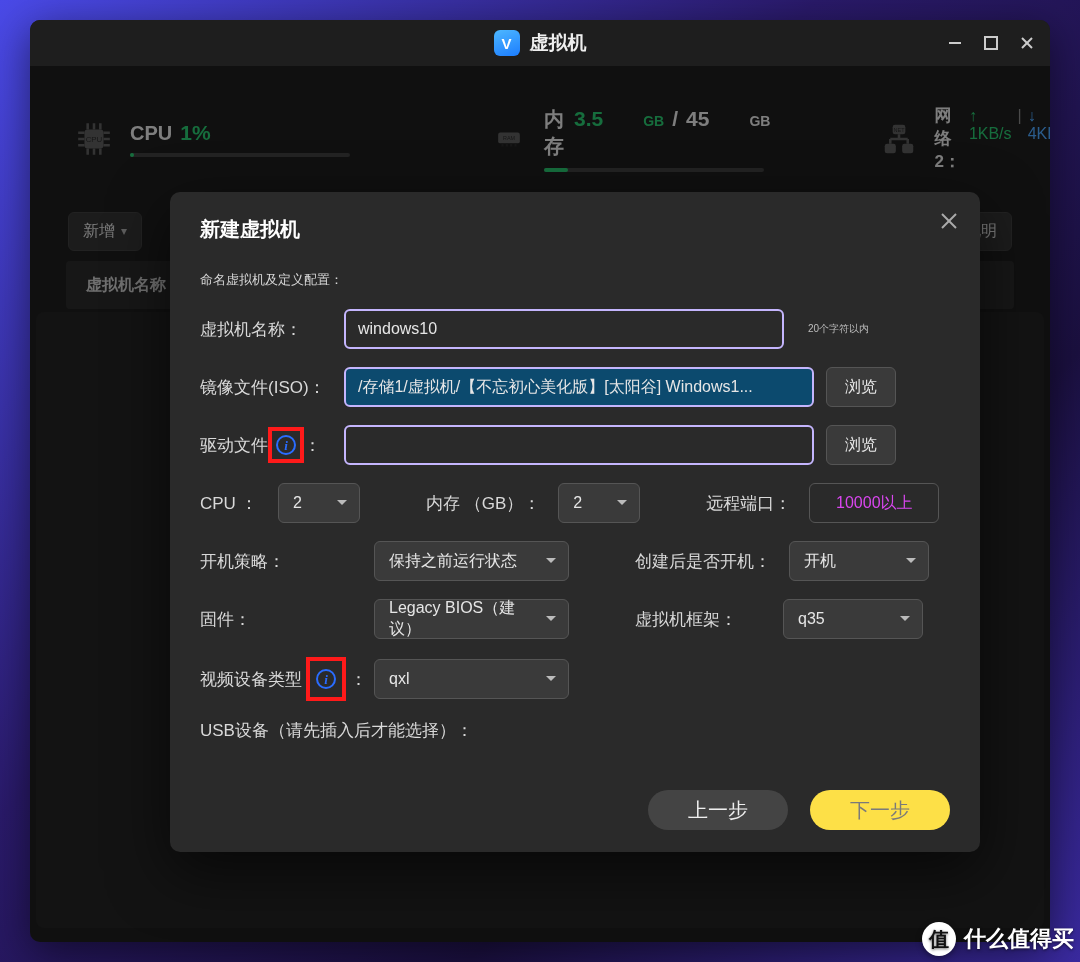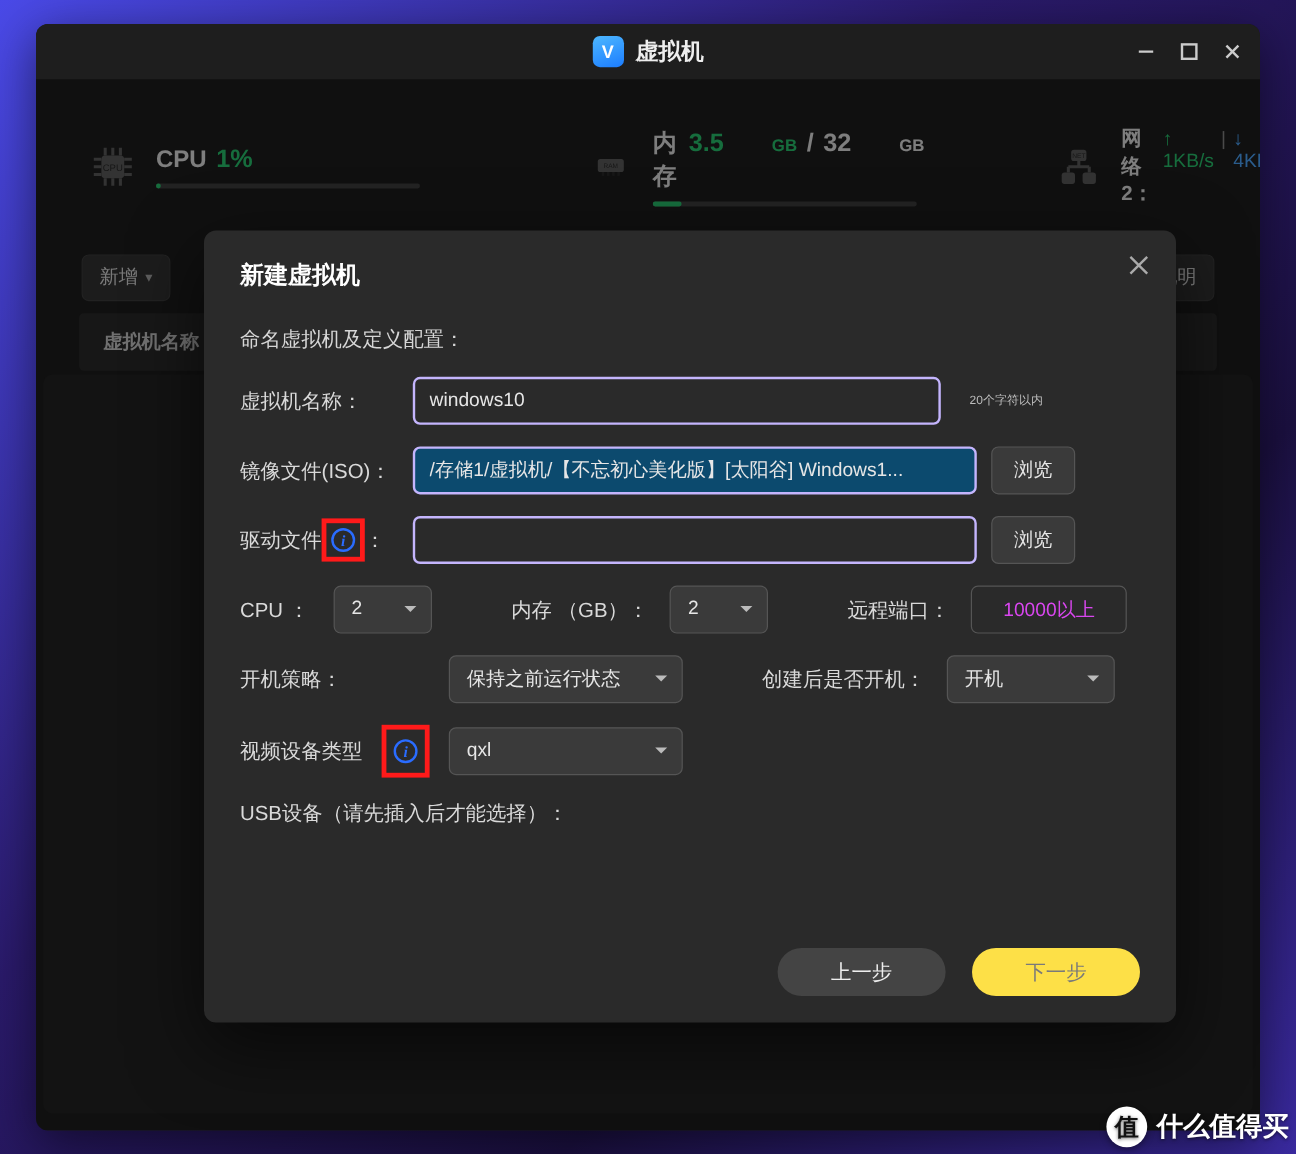--- a/index.html
+++ b/index.html
@@ -84,21 +84,21 @@
     position:absolute; left:140px; top:172px; width:810px; height:660px;
     background:#2a2a2a; border-radius:10px;
     box-shadow: 0 20px 60px rgba(0,0,0,.6);
     padding: 24px 30px 22px 30px;
     color:#d9d9d9; font-size:17px;
     z-index:5;
   }
   .dlg-title { font-size:20px; color:#fff; font-weight:700; }
   .dlg-close { position:absolute; right:20px; top:20px; color:#aaa; cursor:pointer; width:20px; height:20px;}
   .dlg-body { margin-top:28px; }
-  .sub { color:#d6d6d6; margin-bottom:20px; font-size:17px;}
+  .sub { color:#d6d6d6; margin-bottom:20px; font-size:13px;}
   .row { display:flex; align-items:center; margin-bottom:18px; gap:12px;}
   .lbl { width:132px; color:#d9d9d9; font-size:17px; white-space:nowrap;}
   .lbl2 { color:#d9d9d9; font-size:17px; white-space:nowrap;}
   .input {
     flex:1; height:40px; background:#2a2a2a; border:2px solid #c4b5fd;
     border-radius:6px; color:#e6e6e6; padding:0 12px; font-size:16px;
     font-family:inherit; outline:none;
   }
   .input.ro { background:#0c4a6e; }
   .hint { color:#bdbdbd; font-size:10px; margin-left:12px; white-space:nowrap;}
@@ -127,21 +127,21 @@
     font-family:Georgia,serif;font-style:italic;line-height:1;
   }
   .redbox { border:4px solid #ff1a1a; padding:4px 2px; display:inline-flex; align-items:center;}
   .row.tight{gap:18px;}
   .footer {
     position:absolute; right:30px; bottom:22px; display:flex; gap:22px;
   }
   .pill {
     width:140px; height:40px; border-radius:20px;
     display:flex; align-items:center; justify-content:center;
-    font-size:17px; cursor:pointer;
+    font-size:20px; cursor:pointer;
   }
   .pill.light { background:#444; color:#eee; }
   .pill.dark  { background:#fde047; color:#7a7a7a; }
   .port {
     width:130px;height:40px;background:#2a2a2a;border:1px solid #555;border-radius:6px;
     color:#d946ef;display:flex;align-items:center;justify-content:center;font-size:16px;
   }
 
   
   .wm {
@@ -231,21 +231,21 @@
                 <rect x="17" y="16" width="2" height="3"></rect>
               </g>
               <text x="12" y="13" text-anchor="middle" font-size="5" fill="#2a2a2a">RAM</text>
             </svg>
         </span>
         <div class="statblk">
           <div class="statrow">
             <span class="stat-label">内存</span>
             <span class="stat-val-g"><span>3.5</span><span class="stat-small">GB</span></span>
             <span class="stat-val-w">/</span>
-            <span class="stat-val-w"><span>32</span><span class="stat-small">GB</span></span>
+            <span class="stat-val-w"><span>45</span><span class="stat-small">GB</span></span>
           </div>
           <div class="bar mem"></div>
         </div>
       </div>
 
       <div class="stat" style="margin-left:60px;">
         <span class="net-ic">
           <svg viewBox="0 0 24 24" width="38" height="38">
               <rect x="8" y="3" width="8" height="6" rx="1.5" fill="#5e5e5e"></rect>
               <rect x="3" y="15" width="7" height="6" rx="1.5" fill="#5e5e5e"></rect>
@@ -347,23 +347,34 @@
         <div class="sel w190" style="margin-left:24px;">
             <span>保持之前运行状态</span>
           </div>
         <span style="width:30px"></span>
         <span class="lbl2">创建后是否开机：</span>
         <div class="sel w130">
             <span>开机</span>
           </div>
       </div>
 
-
       <div class="row tight">
-        <span class="lbl" style="display:flex;align-items:center;gap:16px;width:156px;text-align:right;">
+        <span class="lbl">固件：</span>
+        <div class="sel w190" style="margin-left:24px;">
+            <span>Legacy BIOS（建议）</span>
+          </div>
+        <span style="width:30px"></span>
+        <span class="lbl2" style="width:130px;">虚拟机框架：</span>
+        <div class="sel w130">
+            <span>q35</span>
+          </div>
+      </div>
+
+      <div class="row tight">
+        <span class="lbl" style="display:flex;align-items:center;gap:4px;width:156px;text-align:right;">
           <span>视频设备类型</span>
           <span class="redbox" style="padding:8px 4px;">
             <span class="info-ic">i</span>
           </span>
           <span>：</span>
         </span>
         <div class="sel w190">
             <span>qxl</span>
           </div>
       </div>

